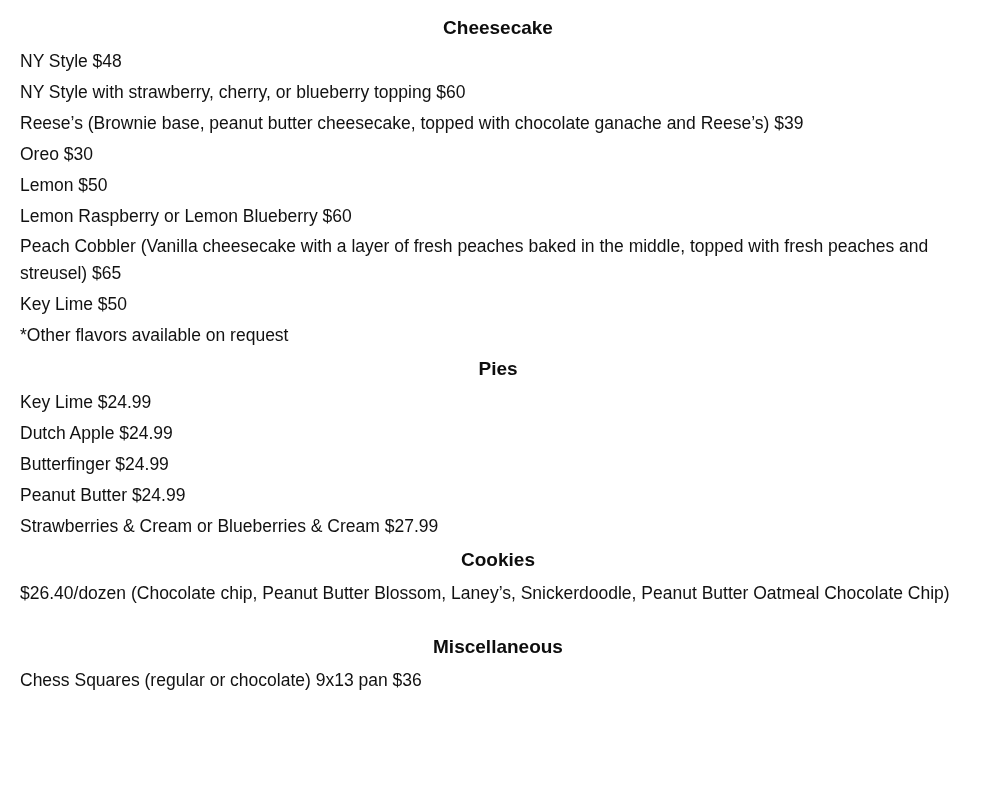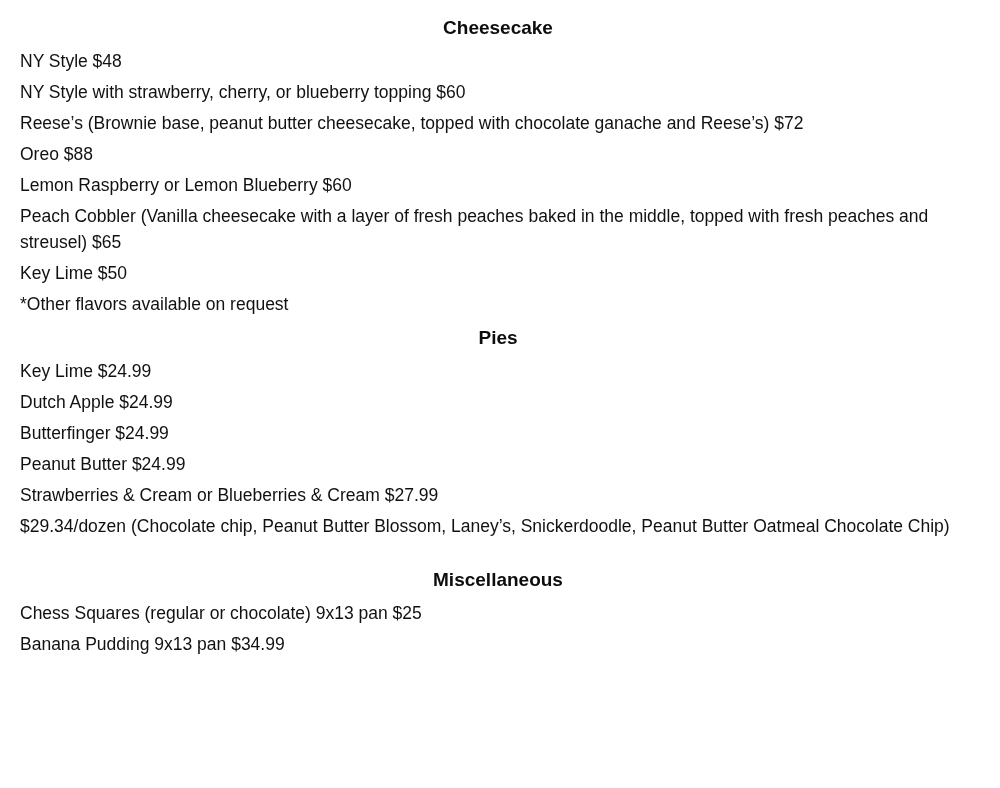--- a/index.html
+++ b/index.html
@@ -43,42 +43,43 @@
 </style>
 </head>
 <body>
 
 <div class="page">
 
   <section>
     <h2 class="heading">Cheesecake</h2>
     <p class="item">NY Style $48</p>
     <p class="item">NY Style with strawberry, cherry, or blueberry topping $60</p>
-    <p class="item">Reese’s (Brownie base, peanut butter cheesecake, topped with chocolate ganache and Reese’s) $72</p>
-    <p class="item">Oreo $88</p>
+    <p class="item">Reese’s (Brownie base, peanut butter cheesecake, topped with chocolate ganache and Reese’s) $39</p>
+    <p class="item">Oreo $30</p>
+    <p class="item">Lemon $50</p>
     <p class="item">Lemon Raspberry or Lemon Blueberry $60</p>
     <p class="item">Peach Cobbler (Vanilla cheesecake with a layer of fresh peaches baked in the middle, topped with fresh peaches and streusel) $65</p>
     <p class="item">Key Lime $50</p>
     <p class="item">*Other flavors available on request</p>
   </section>
 
   <section>
     <h2 class="heading">Pies</h2>
     <p class="item">Key Lime $24.99</p>
     <p class="item">Dutch Apple $24.99</p>
     <p class="item">Butterfinger $24.99</p>
     <p class="item">Peanut Butter $24.99</p>
     <p class="item">Strawberries &amp; Cream or Blueberries &amp; Cream $27.99</p>
   </section>
 
   <section>
-    <p class="item">$29.34/dozen (Chocolate chip, Peanut Butter Blossom, Laney’s, Snickerdoodle, Peanut Butter Oatmeal Chocolate Chip)</p>
+    <h2 class="heading">Cookies</h2>
+    <p class="item">$26.40/dozen (Chocolate chip, Peanut Butter Blossom, Laney’s, Snickerdoodle, Peanut Butter Oatmeal Chocolate Chip)</p>
   </section>
 
   <div class="spacer"></div>
 
   <section>
     <h2 class="heading">Miscellaneous</h2>
-    <p class="item">Chess Squares (regular or chocolate) 9x13 pan $25</p>
-    <p class="item">Banana Pudding 9x13 pan $34.99</p>
+    <p class="item">Chess Squares (regular or chocolate) 9x13 pan $36</p>
   </section>
 
 </div>
 
 </body></html>

